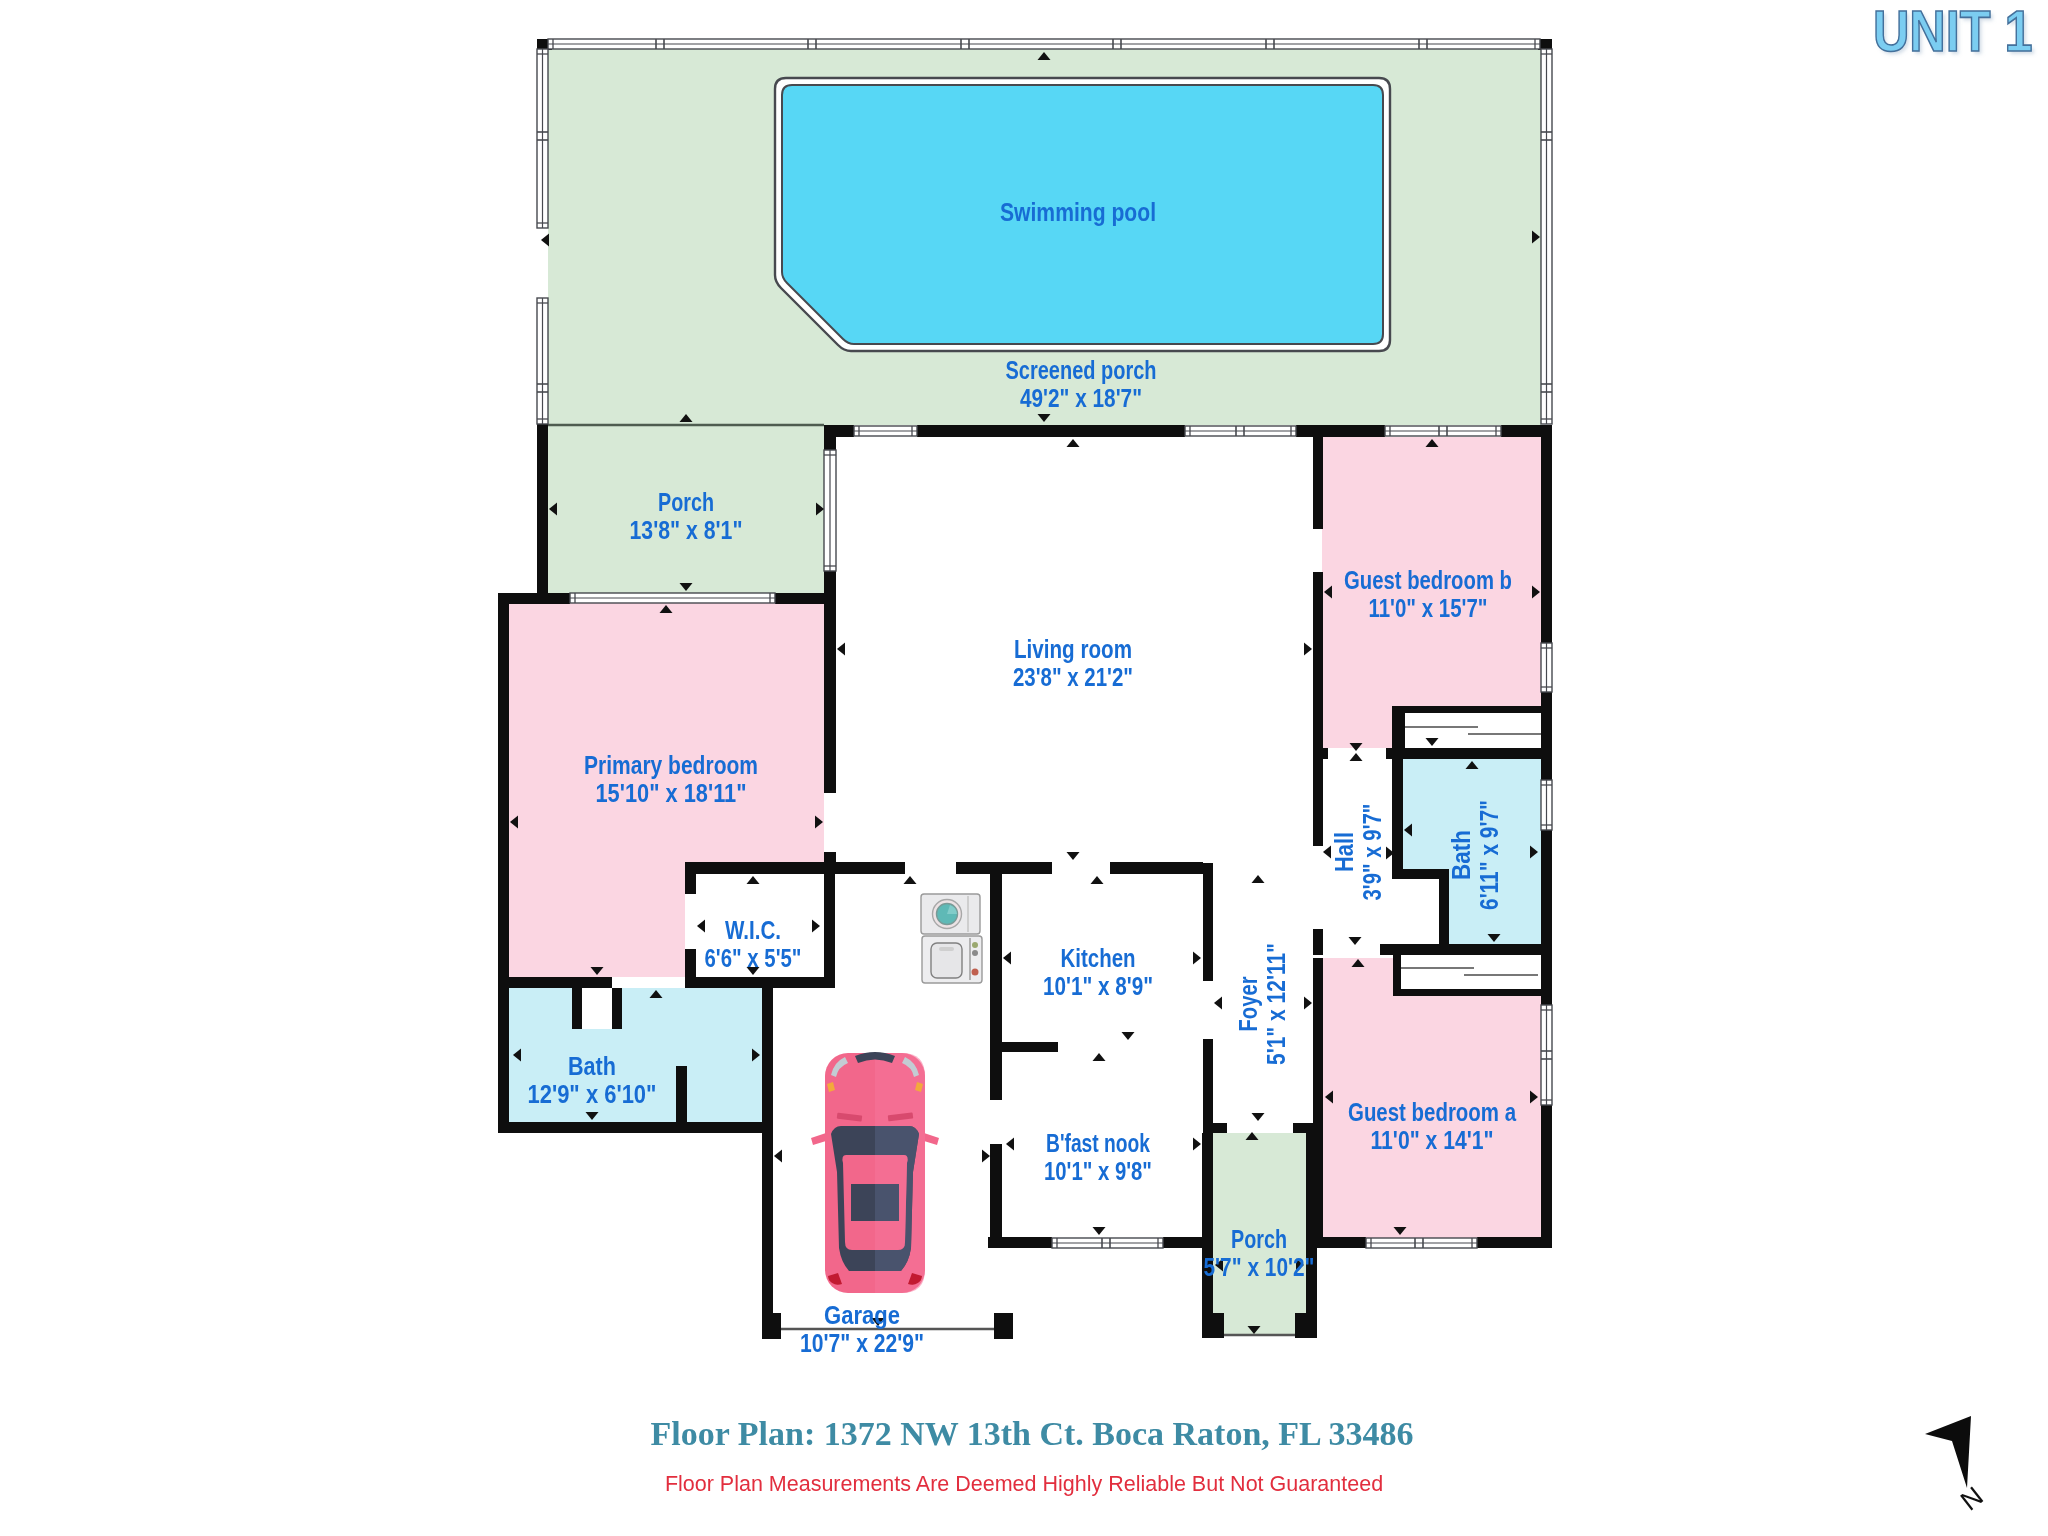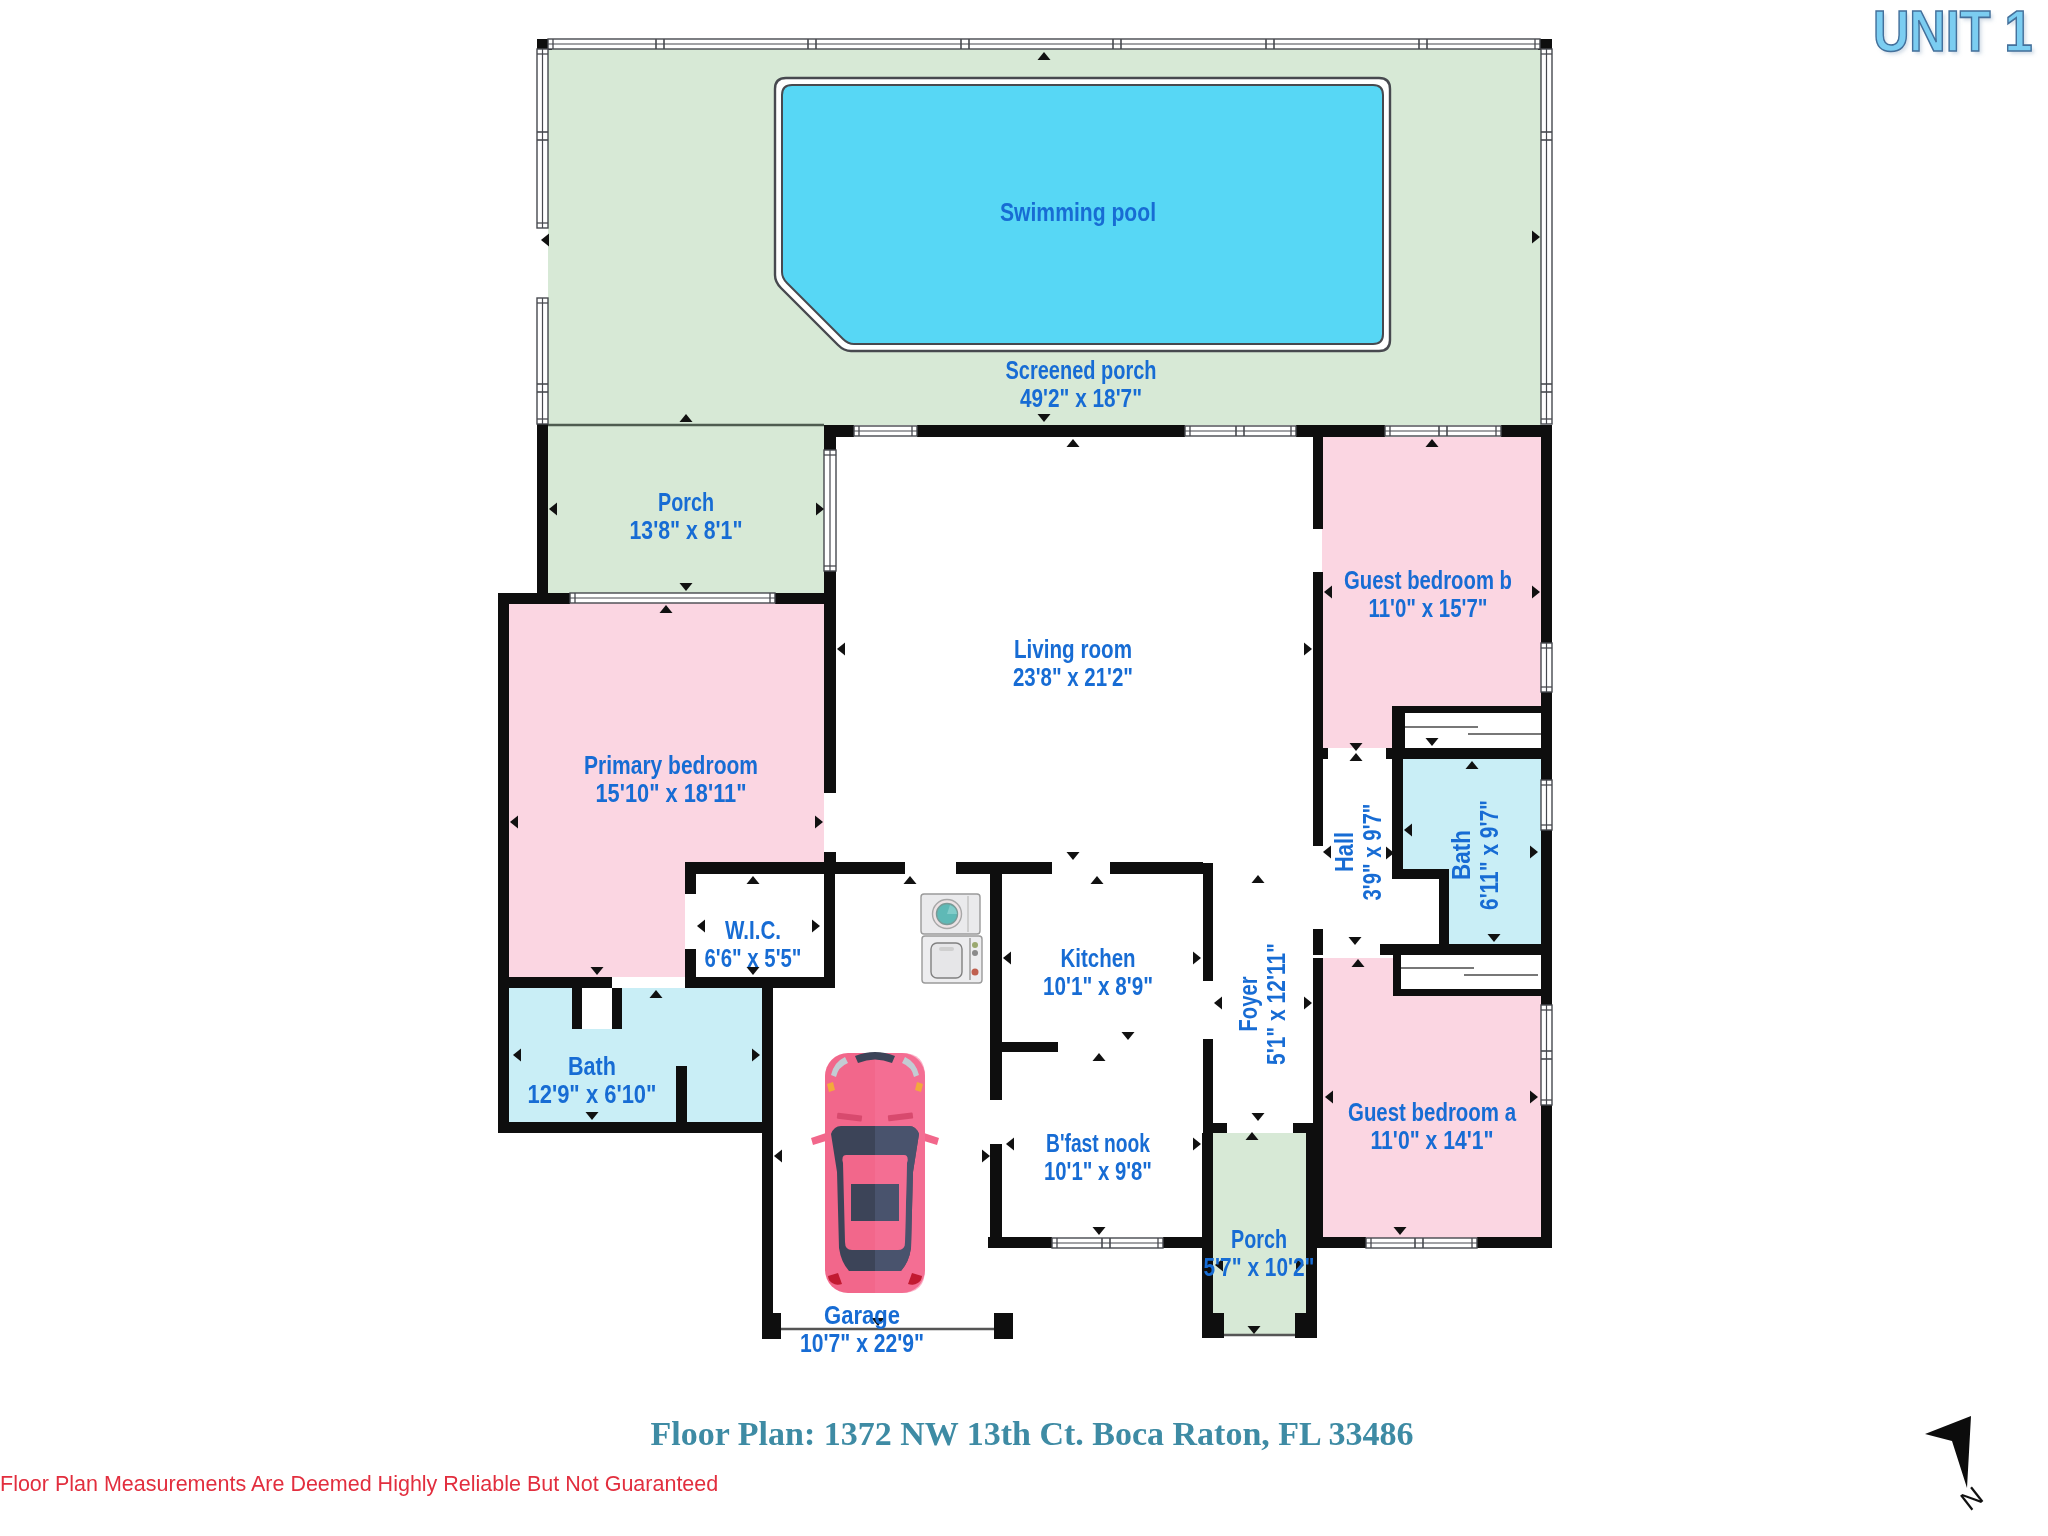--- a/index.html
+++ b/index.html
@@ -1,18 +1,18 @@
 <!DOCTYPE html>
 <html><head><meta charset="utf-8">
 <style>
 html,body{margin:0;padding:0;background:#fff;}
 #page{position:relative;width:2048px;height:1536px;background:#fff;overflow:hidden;font-family:"Liberation Sans",sans-serif;}
 .unit{position:absolute;right:15px;top:-3px;font-size:58px;font-weight:bold;letter-spacing:0px;transform:scaleX(.87);transform-origin:100% 0;color:#7bcdf1;-webkit-text-stroke:1.6px #44709b;text-shadow:3px 3px 4px rgba(170,190,210,.5);}
 .title{position:absolute;left:8px;top:1415px;width:100%;text-align:center;font-family:"Liberation Serif",serif;font-weight:bold;font-size:34px;color:#3e8ba4;}
-.sub{position:absolute;left:0;top:1472px;width:100%;text-align:left;font-size:21.5px;color:#e22e3e;}
+.sub{position:absolute;left:0;top:1472px;width:100%;text-align:center;font-size:21.5px;color:#e22e3e;}
 </style></head>
 <body>
 <div id="page">
 <svg width="2048" height="1536" viewBox="0 0 2048 1536">
 <rect x="548" y="49" width="993" height="376" fill="#d7e9d6"></rect>
 <rect x="548" y="425" width="276" height="168" fill="#d7e9d6"></rect>
 <rect x="1213" y="1133" width="93" height="203" fill="#d7e9d6"></rect>
 <rect x="509" y="603" width="315" height="261" fill="#fbd6e2"></rect>
 <rect x="509" y="603" width="176" height="374" fill="#fbd6e2"></rect>
 <rect x="1322" y="437" width="219" height="311" fill="#fbd6e2"></rect>

